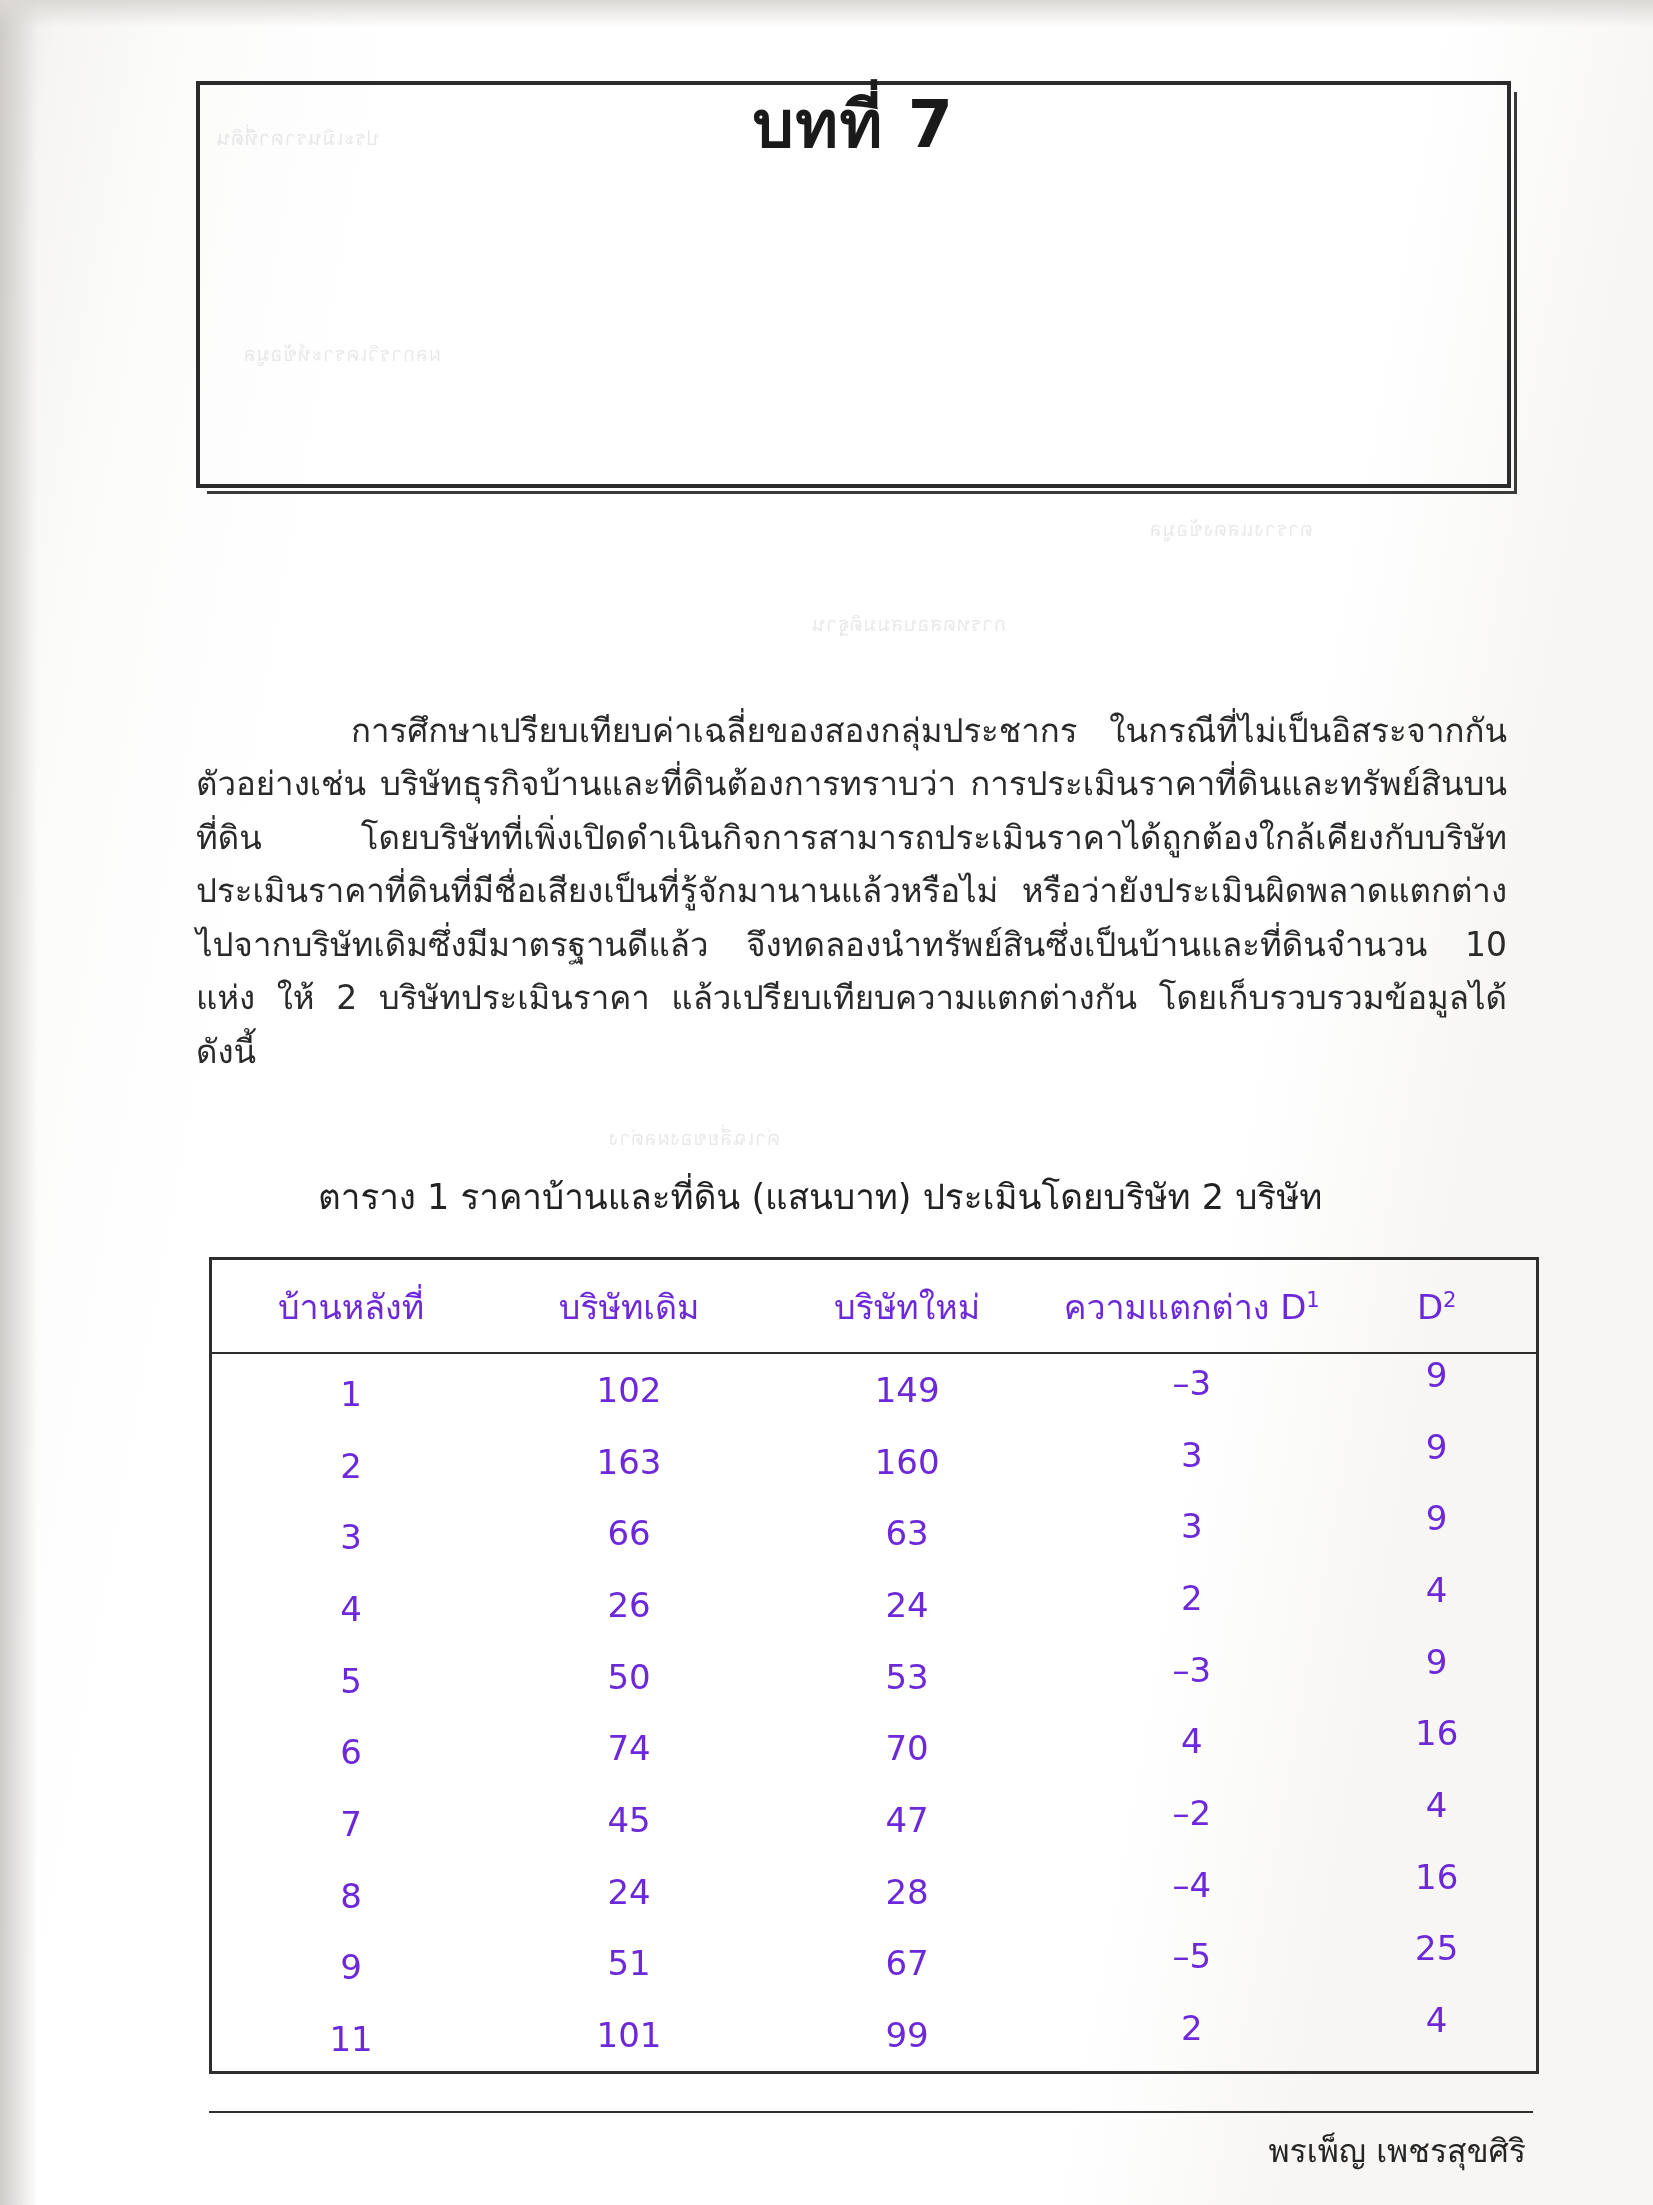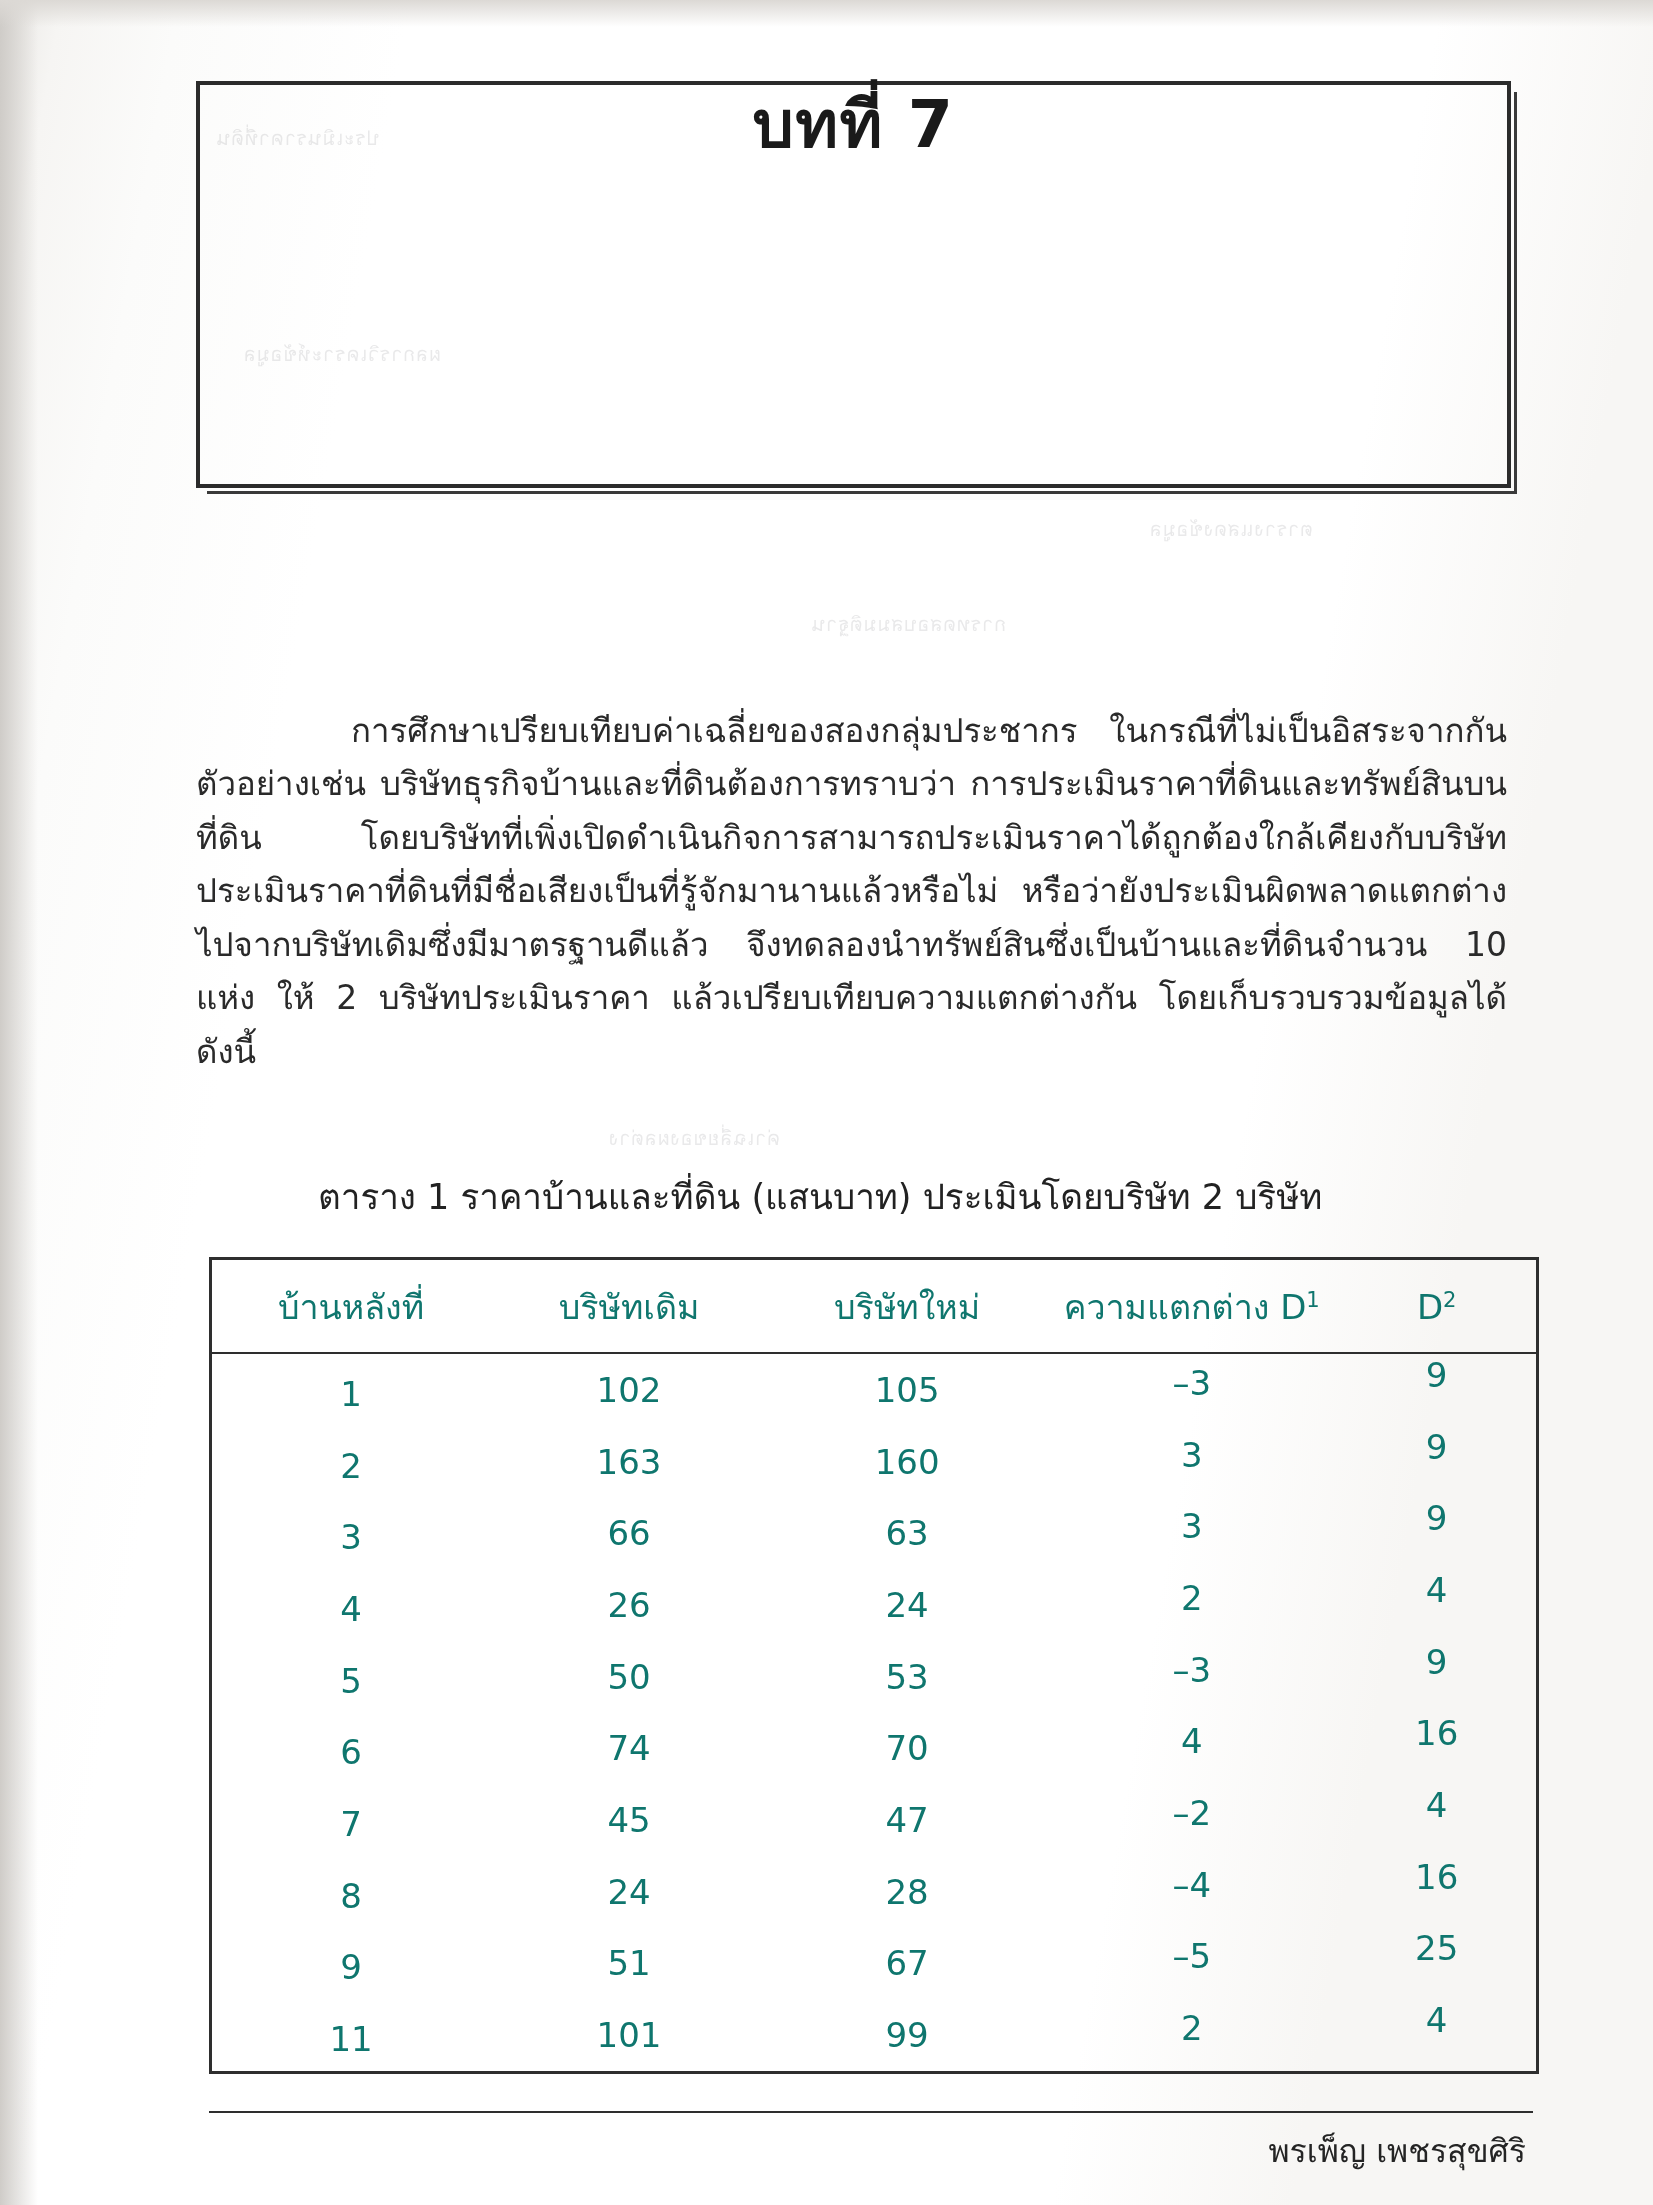--- a/index.html
+++ b/index.html
@@ -128,21 +128,21 @@
     top: 1257px;
     width: 1324px;
     height: 811px;
     border: 3.4px solid #2e2e2e;
   }
   table.data {
     width: 100%;
     height: 100%;
     border-collapse: collapse;
     font-size: 34px;
-    color: #0f766e;
+    color: #6d28d9;
   }
   table.data thead th {
     font-weight: 400;
     font-size: 34px;
     padding: 20px 6.8px 17.6px 6.8px;
     border-bottom: 2.7px solid #2e2e2e;
     text-align: center;
     white-space: nowrap;
   }
   table.data tbody td {
@@ -215,21 +215,21 @@
           <th class="col-old">บริษัทเดิม</th>
           <th class="col-new">บริษัทใหม่</th>
           <th class="col-diff"><span>ความแตกต่าง D</span><sup>1</sup></th>
           <th class="col-sq"><span>D</span><sup>2</sup></th>
         </tr>
       </thead>
       <tbody>
         <tr>
           <td>1</td>
           <td>102</td>
-          <td>105</td>
+          <td>149</td>
           <td>–3</td>
           <td>9</td>
         </tr>
         <tr>
           <td>2</td>
           <td>163</td>
           <td>160</td>
           <td>3</td>
           <td>9</td>
         </tr>

